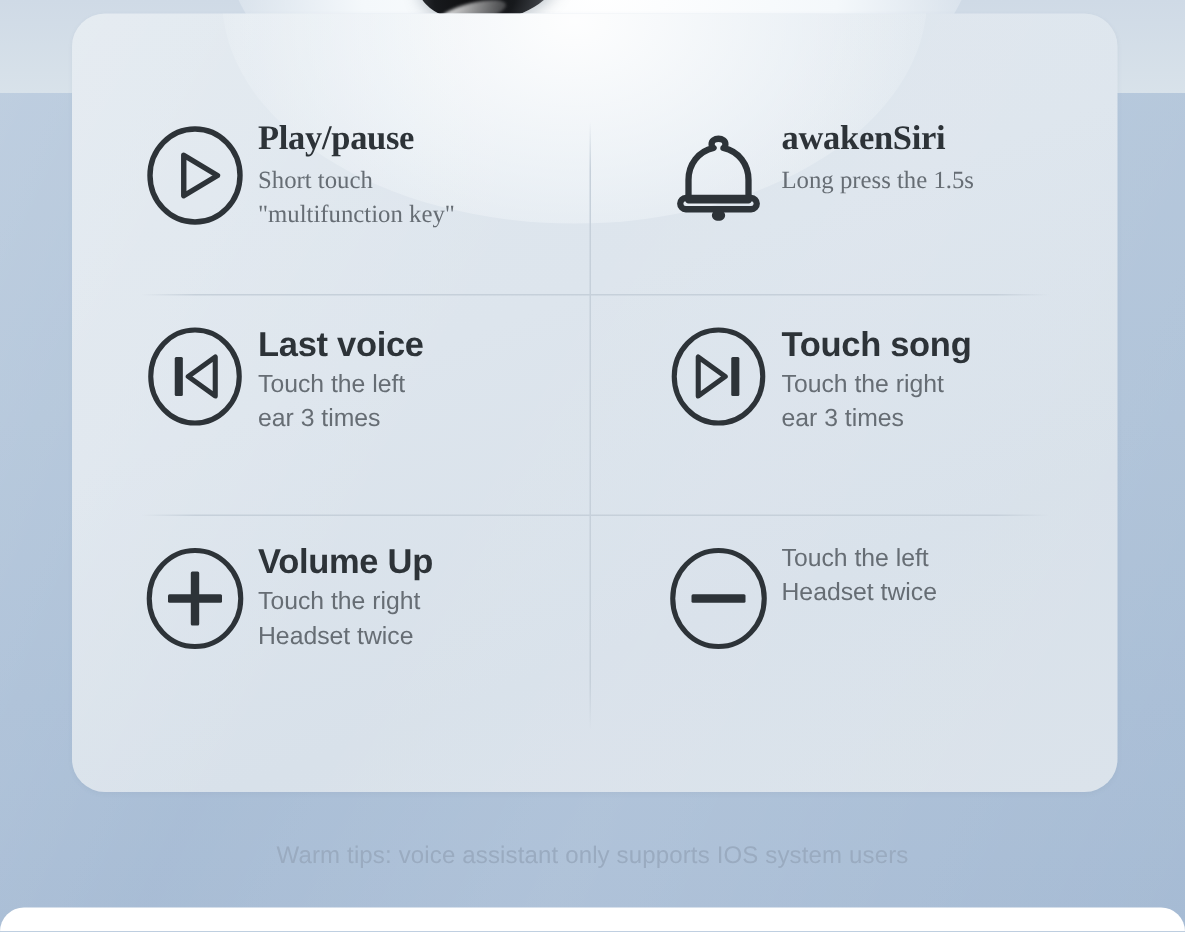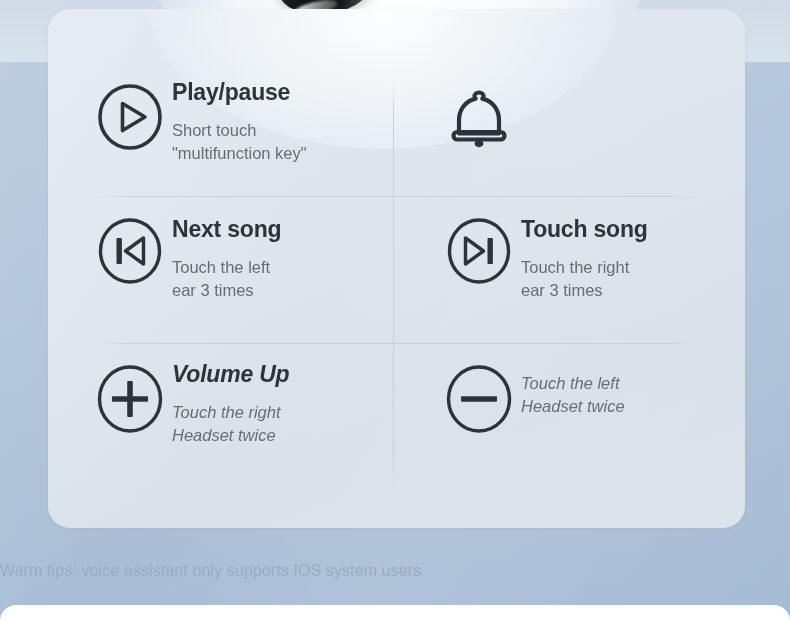--- a/index.html
+++ b/index.html
@@ -98,23 +98,23 @@
   #feature-grid {
     position:absolute;
     left:46px; top:68px;
     width:606px; height:410px;
   }
   .grid-row {
     position:relative;
     display:flex;
     height:136px;
   }
-  .grid-row.row-0 { height:128px; }
+  .grid-row.row-0 { height:128px;font-family:Liberation Serif, serif; }
   .grid-row.row-1 { height:147px; }
-  .grid-row.row-2 { height:135px;font-style:italic; }
+  .grid-row.row-2 { height:135px; }
 
   .feature-item {
     display:flex;
     align-items:flex-start;
     width:303px;
     padding-top:6px;
   }
   .feature-item.col-1 { padding-left:46px; }
 
   .icon-wrap {
@@ -133,21 +133,21 @@
     font-weight:bold;
     color:#2d3338;
     letter-spacing:-0.2px;
     line-height:1.08;
     white-space:pre-line;
   }
   .feature-sub {
     font-size:16.5px;
     color:#666d74;
     line-height:1.42;
-    margin-top:14px;
+    margin-top:3px;
     white-space:pre-line;
   }
 
   
   .row-0 .feature-item { padding-top:2px; }
   .row-0 .icon-wrap { padding-top:4px; }
   .row-1 .icon-wrap { padding-top:6px; }
   .row-2 .icon-wrap { padding-top:6px; }
   .row-1 .feature-text { padding-top:6px; }
   .row-2 .feature-text { padding-top:4px; }
@@ -167,21 +167,21 @@
     position:absolute;
     left:345px; top:72px;
     width:1px; height:406px;
     background:linear-gradient(180deg, rgba(198,208,218,0) 0%, #c6d0da 8%, #c6d0da 92%, rgba(198,208,218,0) 100%);
   }
 
   
   #footer-tip {
     position:absolute;
     left:0; right:0; top:562px;
-    text-align:left;
+    text-align:center;
     font-size:16px;
     color:#9aabc0;
     letter-spacing:0.1px;
   }
 </style>
 </head>
 <body>
 
 <div id="page">
   <div id="bg-sheen"></div>
@@ -221,35 +221,39 @@
         <div class="feature-item col-1">
           <div class="icon-wrap">
             <svg width="68" height="70" viewBox="0 0 68 70">
               <path d="M34 9.5 c-2.6 0 -4.6 1.6 -4.6 3.6 c0 1 0.5 1.9 1.3 2.5
                        C20.5 18 14 26.5 14 37 v13.5 h40 V37 c0 -10.5 -6.5 -19 -16.7 -21.4
                        c0.8 -0.6 1.3 -1.5 1.3 -2.5 c0 -2 -2 -3.6 -4.6 -3.6 z" fill="none" stroke="#2d3338" stroke-width="4.2" stroke-linejoin="round"></path>
               <rect x="8.5" y="49" width="51" height="7.5" rx="3.7" fill="none" stroke="#2d3338" stroke-width="4.2"></rect>
               <path d="M34 57 c-2.6 0 -4.4 1.6 -4.4 3.6 c0 2 1.8 3.6 4.4 3.6 c2.6 0 4.4 -1.6 4.4 -3.6 c0 -2 -1.8 -3.6 -4.4 -3.6 z" fill="#2d3338"></path>
             </svg>
           </div>
+          <div class="feature-text">
+            <div class="feature-title">awakenSiri</div>
+            <div class="feature-sub">Long press the 1.5s</div>
+          </div>
         </div>
       </div>
 
       <div class="grid-row row-1">
 
         <div class="feature-item col-0">
           <div class="icon-wrap">
             <svg width="68" height="68" viewBox="0 0 68 68">
               <ellipse cx="34" cy="34" rx="29.5" ry="31" fill="none" stroke="#2d3338" stroke-width="3.4"></ellipse>
               <rect x="20.5" y="21" width="5.4" height="26" rx="1" fill="#2d3338"></rect>
               <path d="M47.5 21 L47.5 47 L29.5 34 Z" fill="none" stroke="#2d3338" stroke-width="3.4" stroke-linejoin="round"></path>
             </svg>
           </div>
           <div class="feature-text">
-            <div class="feature-title">Next song</div>
+            <div class="feature-title">Last voice</div>
             <div class="feature-sub">Touch the left
 ear 3 times</div>
           </div>
         </div>
 
         <div class="feature-item col-1">
           <div class="icon-wrap">
             <svg width="68" height="68" viewBox="0 0 68 68">
               <ellipse cx="34" cy="34" rx="29.5" ry="31" fill="none" stroke="#2d3338" stroke-width="3.4"></ellipse>
               <path d="M20.5 21 L20.5 47 L38.5 34 Z" fill="none" stroke="#2d3338" stroke-width="3.4" stroke-linejoin="round"></path>

